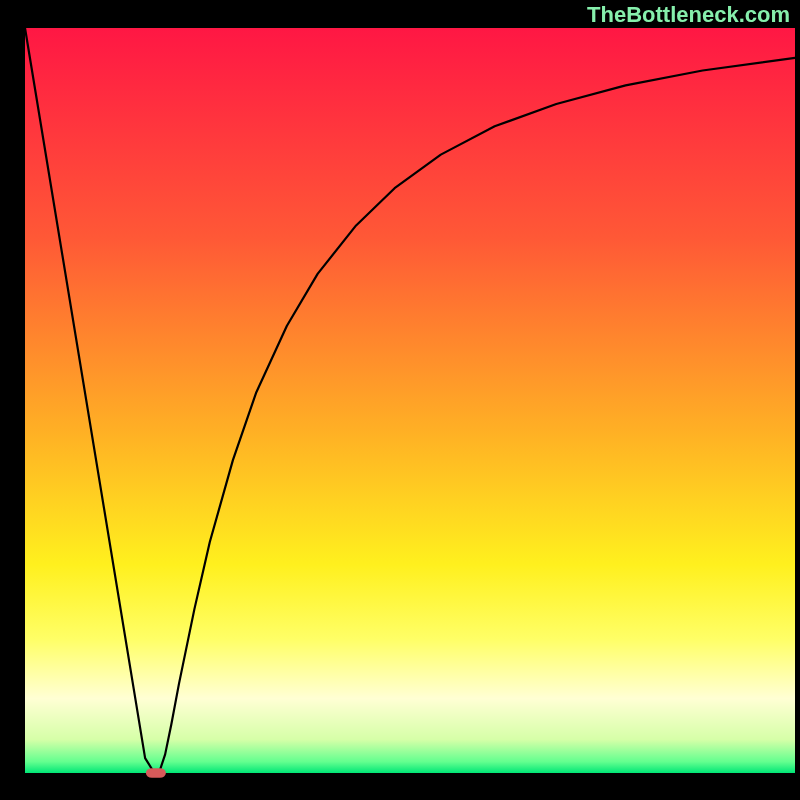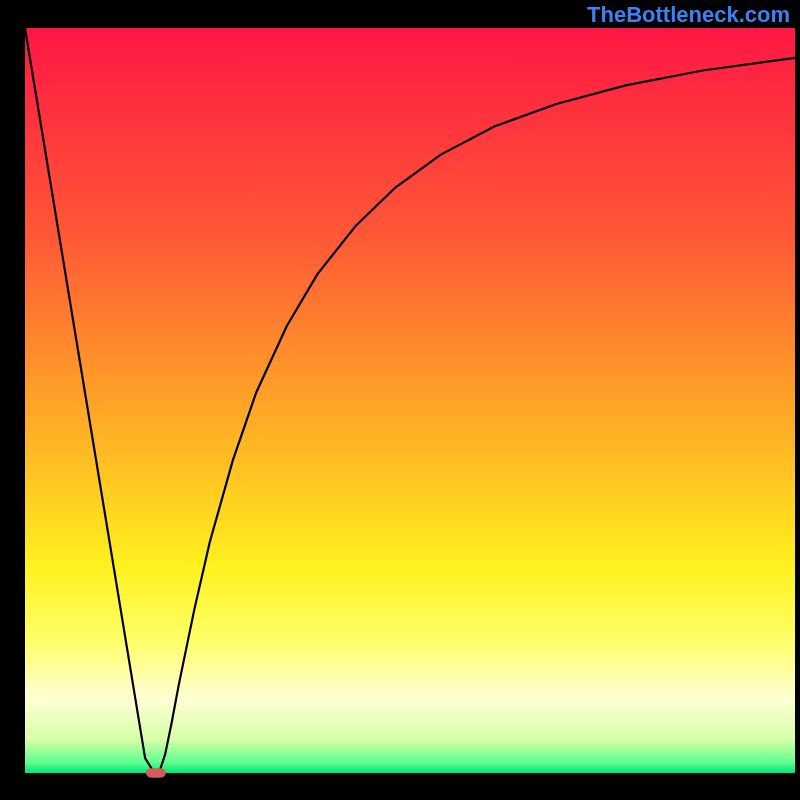--- a/index.html
+++ b/index.html
@@ -18,21 +18,21 @@
     height: 800px;
     background: #000;
   }
   .watermark {
     position: absolute;
     top: 2px;
     right: 10px;
     font-family: Arial, Helvetica, sans-serif;
     font-size: 22px;
     font-weight: bold;
-    color: #3b82f6;
+    color: #86efac;
     letter-spacing: 0px;
     z-index: 10;
   }
   svg {
     position: absolute;
     top: 0;
     left: 0;
   }
 </style>
 </head>

